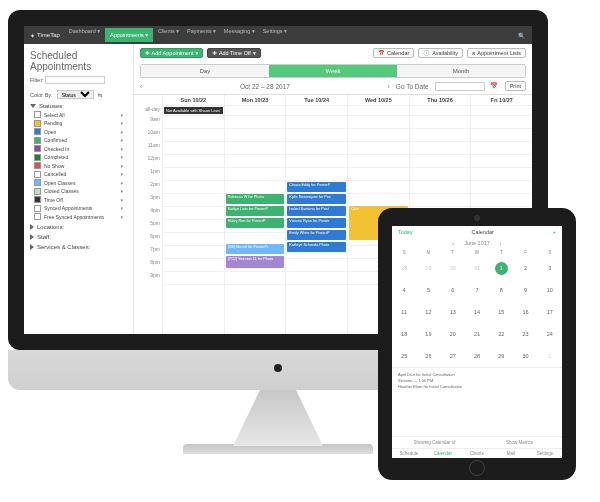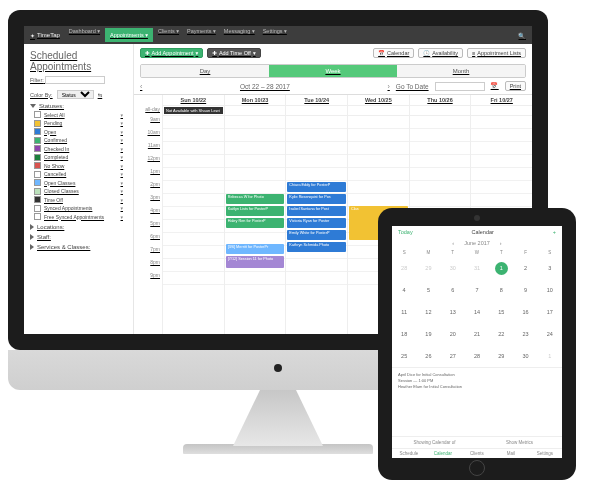--- a/index.html
+++ b/index.html
@@ -1,20 +1,20 @@
 <!DOCTYPE html>
 <html><head>
 <meta charset="utf-8">
 <style>
   * { box-sizing: border-box; margin: 0; padding: 0; }
   body { font-family: Arial, Helvetica, sans-serif; background: #fff; width: 600px; height: 502px; overflow: hidden; position: relative; }
 
   
   .imac { position: absolute; left: 8px; top: 10px; width: 540px; }
-  .imac-screen { width: 540px; height: 340px; background: #1c1c1c; border-radius: 12px; padding: 16px; text-decoration: underline; }
+  .imac-screen { width: 540px; height: 340px; background: #1c1c1c; border-radius: 12px; padding: 16px; }
   .imac-inner { width: 100%; height: 100%; background: #fff; overflow: hidden; font-size: 6px; position: relative; }
   .imac-chin { width: 540px; height: 40px; background: linear-gradient(#d9d9d9,#cfcfcf); border-radius: 0 0 12px 12px; position: relative; }
   .imac-chin::after { content:""; position:absolute; width:8px; height:8px; background:#222; border-radius:50%; left:50%; top:14px; transform:translateX(-50%); }
   .imac-stand { width: 90px; height: 56px; background: linear-gradient(#c7c7c7,#e7e7e7); margin: 0 auto; clip-path: polygon(30% 0, 70% 0, 100% 100%, 0 100%); }
   .imac-foot { width: 190px; height: 10px; background: linear-gradient(#c4c4c4,#dedede); margin: -2px auto 0; border-radius: 4px 4px 1px 1px; }
 
   
   .nav { background: #3d3d3d; color: #ddd; height: 18px; display: flex; align-items: center; padding: 0 6px; gap: 6px; }
   .nav .brand { display:flex; align-items:center; gap:2px; color:#eee; font-size:6px; }
   .nav-item { color:#bbb; font-size:5.5px; cursor:pointer; padding: 0 3px; }

